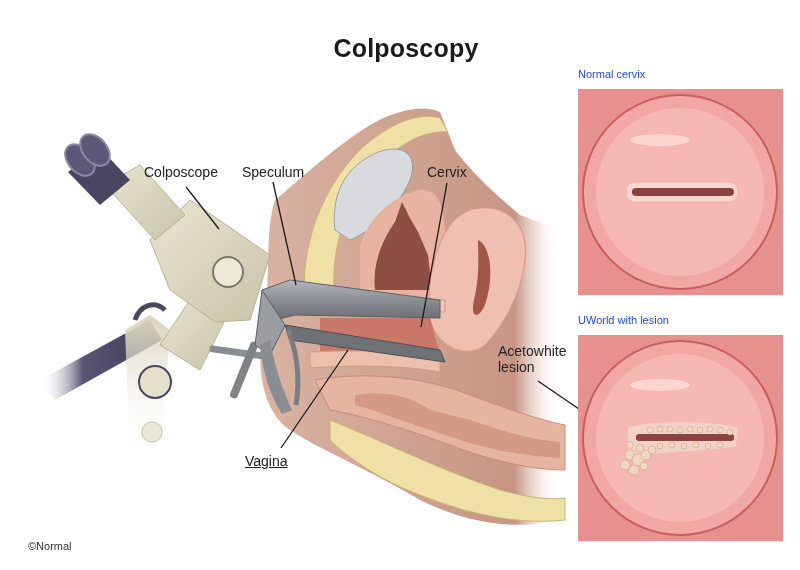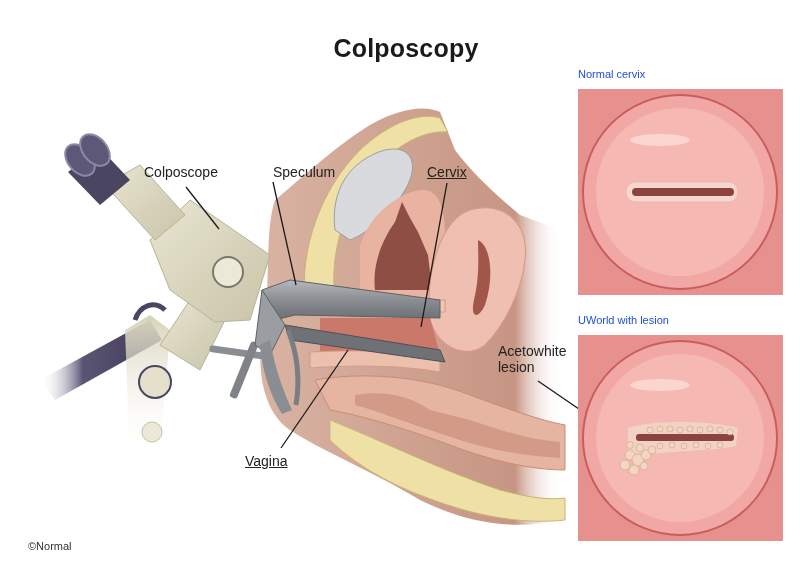--- a/index.html
+++ b/index.html
@@ -152,22 +152,22 @@
         <circle cx="672" cy="445" r="3"></circle>
         <circle cx="684" cy="446" r="3"></circle>
       <circle cx="696" cy="445" r="3"></circle>
         <circle cx="708" cy="446" r="3"></circle>
         <circle cx="720" cy="445" r="3"></circle>
     </g>
   </g>
 </svg>
 
 <div class="label" style="left:144px; top:164px;">Colposcope</div>
-<div class="label" style="left:242px; top:164px;margin-left:31px;">Speculum</div>
-<div class="label" style="left:427px; top:164px;text-decoration:underline;">Cervix</div>
+<div class="label" style="left:242px; top:164px;">Speculum</div>
+<div class="label" style="left:427px; top:164px;">Cervix</div>
 <div class="label" style="left:245px; top:453px;text-decoration:underline;">Vagina</div>
 <div class="label" style="left:498px; top:343px; width:80px;">
   <div>Acetowhite</div>
   <div>lesion</div>
 </div>
 
 <div class="caption" style="left:578px; width:205px; top:68px;">Normal cervix</div>
 <div class="caption" style="left:578px; width:205px; top:314px;">UWorld with lesion</div>
 
 <div class="copyright">©Normal</div>

